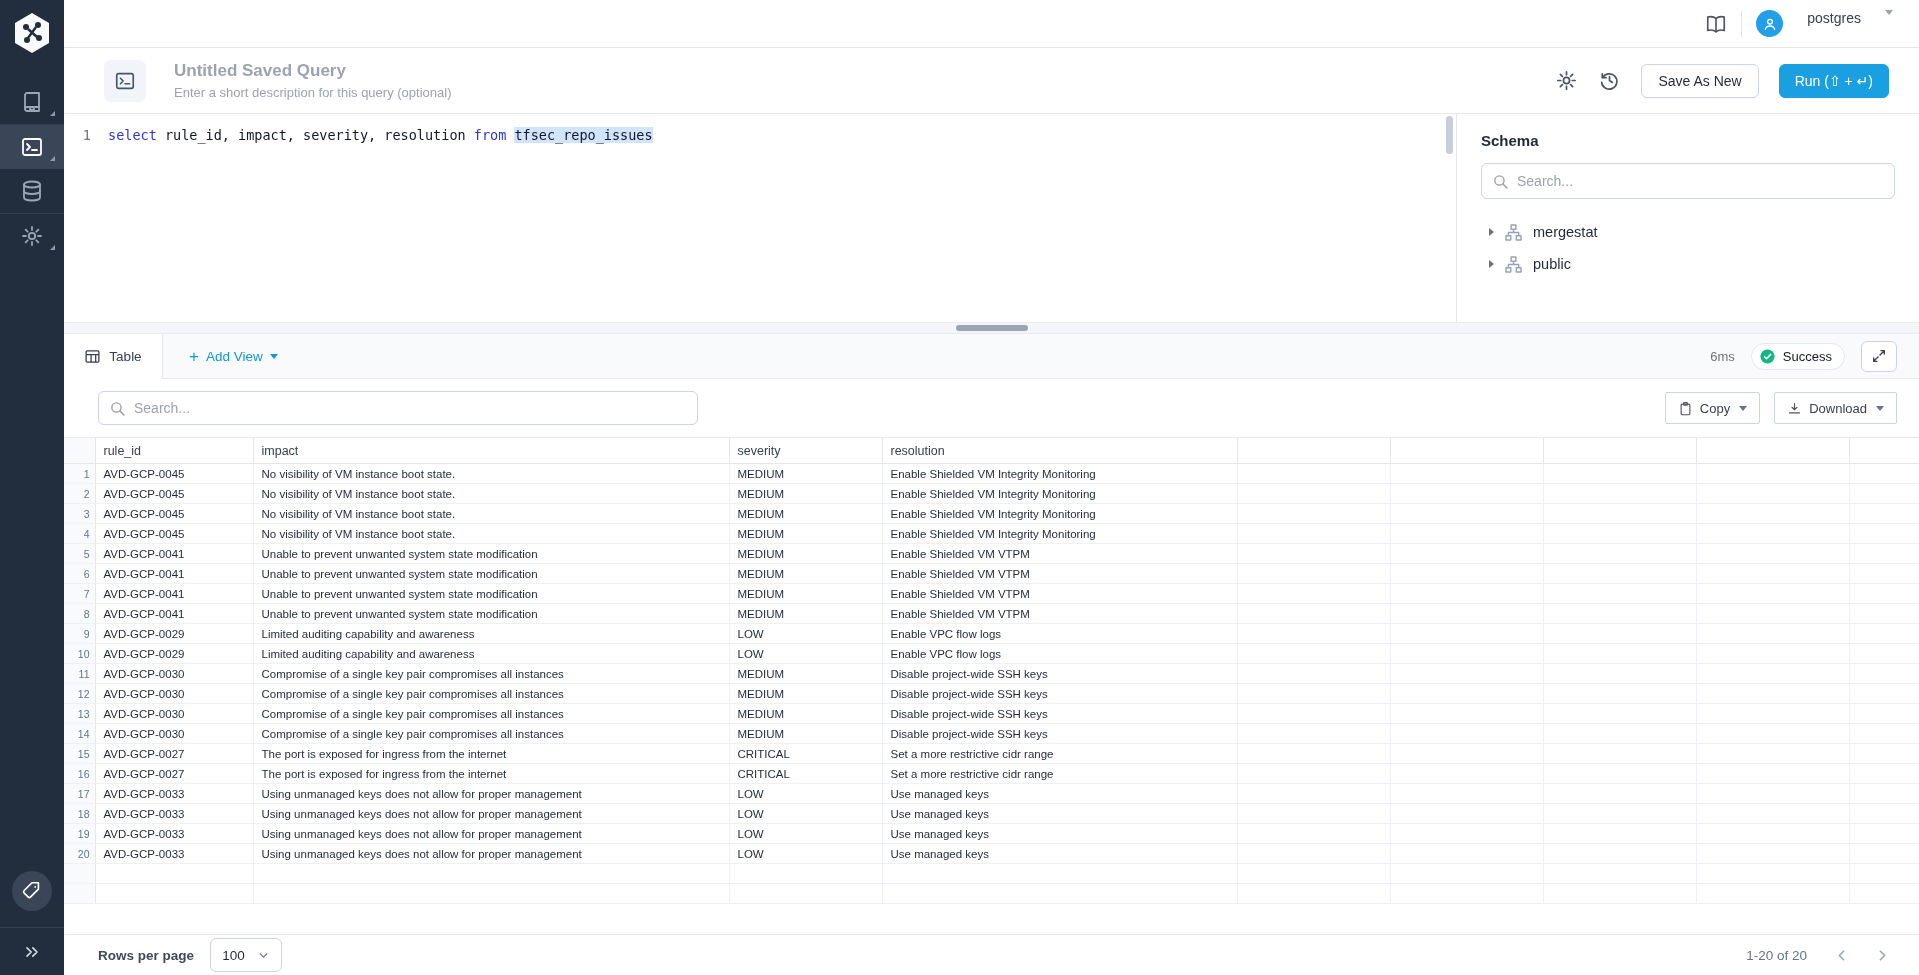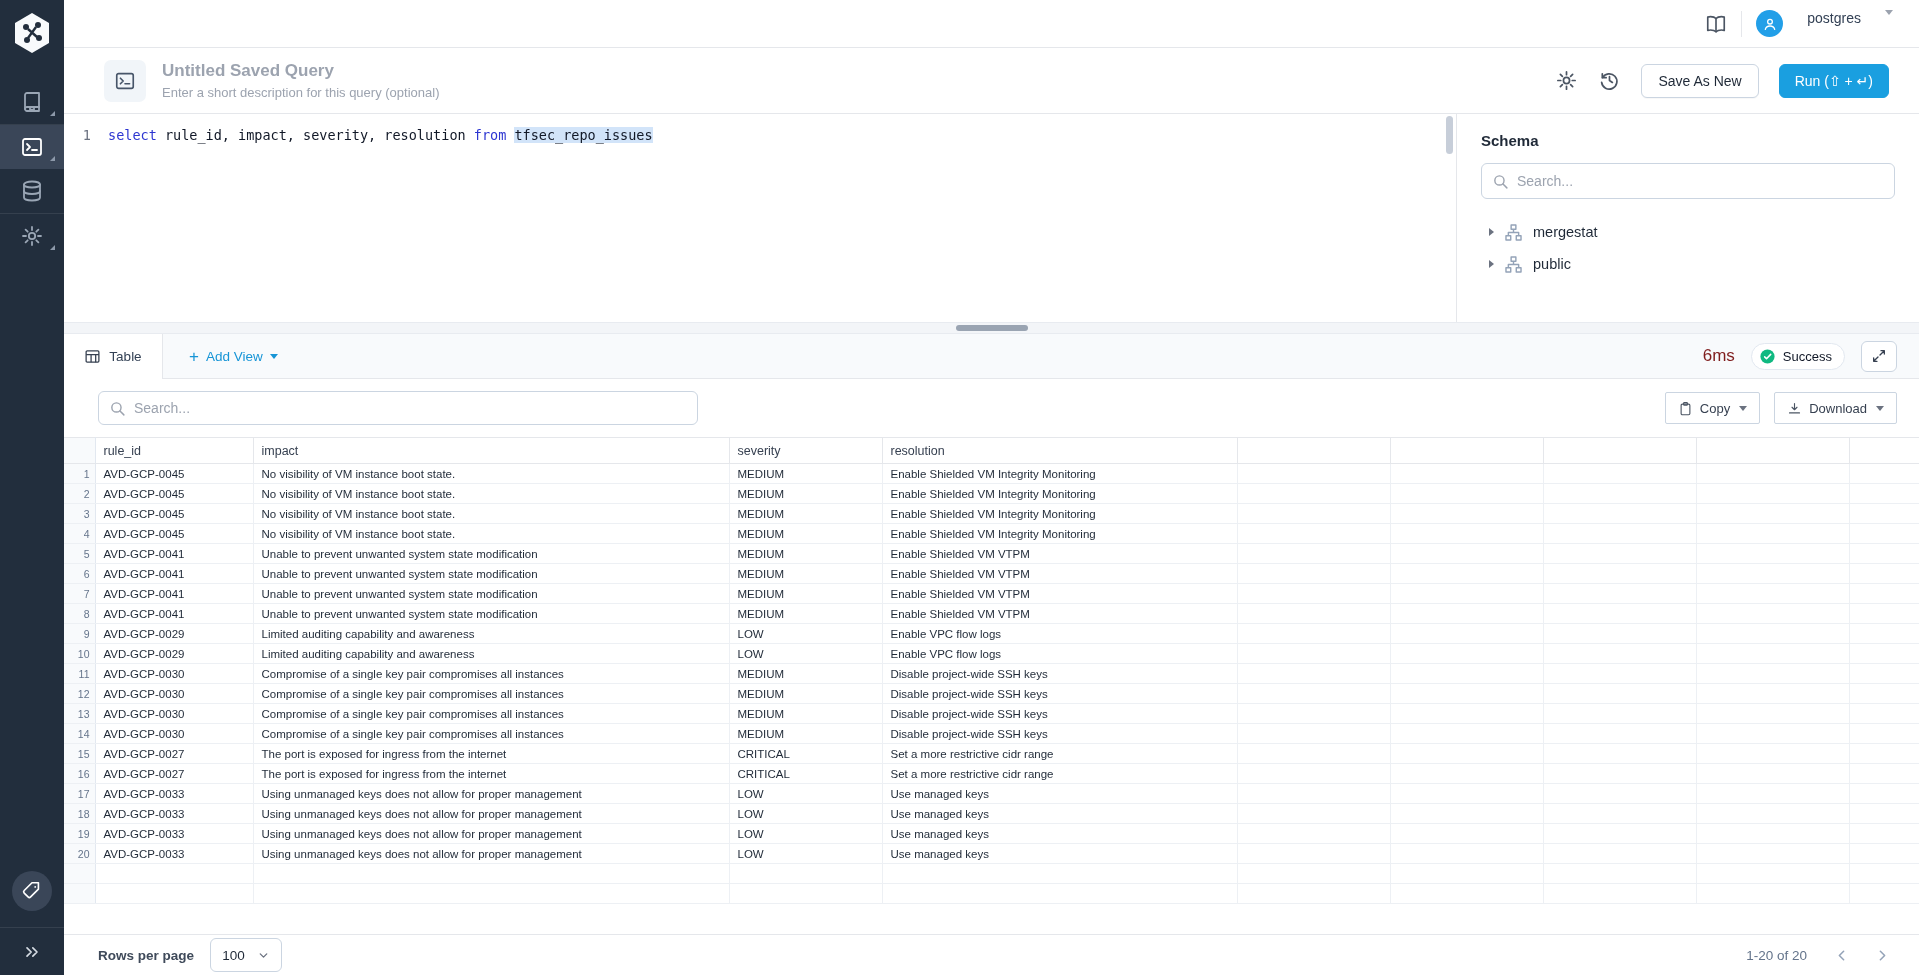--- a/index.html
+++ b/index.html
@@ -24,21 +24,21 @@
   
   .main { flex:1; display:flex; flex-direction:column; min-width:0; }
 
   .topbar { height:48px; border-bottom:1px solid #e5e7eb; display:flex; align-items:center; justify-content:flex-end; padding-right:26px; gap:14px; background:#fff; }
   .topbar .vdiv { width:1px; height:26px; background:#e5e7eb; }
   .avatar { width:27px; height:27px; border-radius:50%; background:#229fe8; display:flex; align-items:center; justify-content:center; }
   .user-name { font-size:14px; color:#334155; font-weight:500; }
   .caret-down { width:0; height:0; border-left:4px solid transparent; border-right:4px solid transparent; border-top:5px solid #9ca3af; }
   .user-menu { display:flex; gap:24px; cursor:pointer; }
 
-  .qheader { height:66px; border-bottom:1px solid #e5e7eb; display:flex; align-items:center; padding:0 30px 0 40px; gap:16px; background:#fff; }
+  .qheader { height:66px; border-bottom:1px solid #e5e7eb; display:flex; align-items:center; padding:0 30px 0 40px; gap:28px; background:#fff; }
   .qicon-box { width:42px; height:42px; border-radius:7px; background:#f1f5f9; display:flex; align-items:center; justify-content:center; }
   .qtitles { display:flex; flex-direction:column; gap:4px; }
   .qtitle { font-size:17px; font-weight:700; color:#9ca3af; cursor:text; }
   .qdesc { font-size:13px; color:#9ca3af; cursor:text; }
   .qactions { margin-left:auto; display:flex; align-items:center; gap:20px; }
   .icon-btn { background:none; border:none; cursor:pointer; display:flex; align-items:center; justify-content:center; }
   .btn { font-family:inherit; font-size:14px; height:34px; border-radius:6px; display:inline-flex; align-items:center; justify-content:center; cursor:pointer; }
   .btn-secondary { background:#fff; border:1px solid #cbd5e1; color:#1f2937; font-weight:500; padding:0 16px; box-shadow:0 1px 1px rgba(0,0,0,.03); }
   .btn-primary { background:#1a9fe0; border:1px solid #1a9fe0; color:#fff; font-weight:500; padding:0 15px; }
 
@@ -64,21 +64,21 @@
   .split-divider { height:12px; background:#f3f5f8; border-top:1px solid #e8ebf0; border-bottom:1px solid #e8ebf0; position:relative; }
   .drag-handle { position:absolute; left:50%; top:50%; transform:translate(-50%,-50%); width:72px; height:6px; border-radius:3px; background:#9aa4b2; cursor:row-resize; }
 
   .results { flex:1; display:flex; flex-direction:column; min-height:0; background:#fff; }
   .tabstrip { height:45px; background:#f8fafc; border-bottom:1px solid #e5e7eb; display:flex; align-items:stretch; }
   .tab-active { width:99px; background:#fff; border-right:1px solid #e5e7eb; display:flex; align-items:center; justify-content:center; gap:8px; font-size:13.5px; color:#334155; margin-bottom:-1px; cursor:pointer; }
   .add-view { display:flex; align-items:center; gap:7px; padding:0 26px; color:#1795d6; font-size:13.5px; font-weight:500; cursor:pointer; background:transparent; border:none; font-family:inherit; }
   .add-view .plus { font-size:17px; font-weight:400; line-height:1; }
   .add-view .caret-down { border-top-color:#1795d6; }
   .strip-right { margin-left:auto; display:flex; align-items:center; gap:16px; padding-right:22px; }
-  .duration { font-size:17px; color:#7f1d1d;text-align:right; }
+  .duration { font-size:13px; color:#737373;text-align:right; }
   .status-pill { height:27px; border:1px solid #e2e8f0; border-radius:14px; background:#fff; display:flex; align-items:center; gap:7px; padding:0 12px 0 7px; font-size:13px; font-weight:500; color:#111827; }
   .expand-btn { width:36px; height:31px; border:1px solid #cbd5e1; border-radius:6px; background:#fff; display:flex; align-items:center; justify-content:center; cursor:pointer; }
 
   .toolbar-row { height:58px; display:flex; align-items:center; padding:0 22px 0 34px; }
   .toolbar-row .search-box { width:600px; height:34px; }
   .toolbar-row .spacer { flex:1; }
   .small-btn { height:32px; border:1px solid #cbd5e1; border-radius:2px; background:#fff; display:inline-flex; align-items:center; gap:7px; padding:0 12px; font-family:inherit; font-size:13px; color:#374151; font-weight:500; cursor:pointer; }
   .small-btn + .small-btn { margin-left:14px; }
   .small-btn .caret-down { border-top-color:#6b7280; margin-left:2px; }
 

